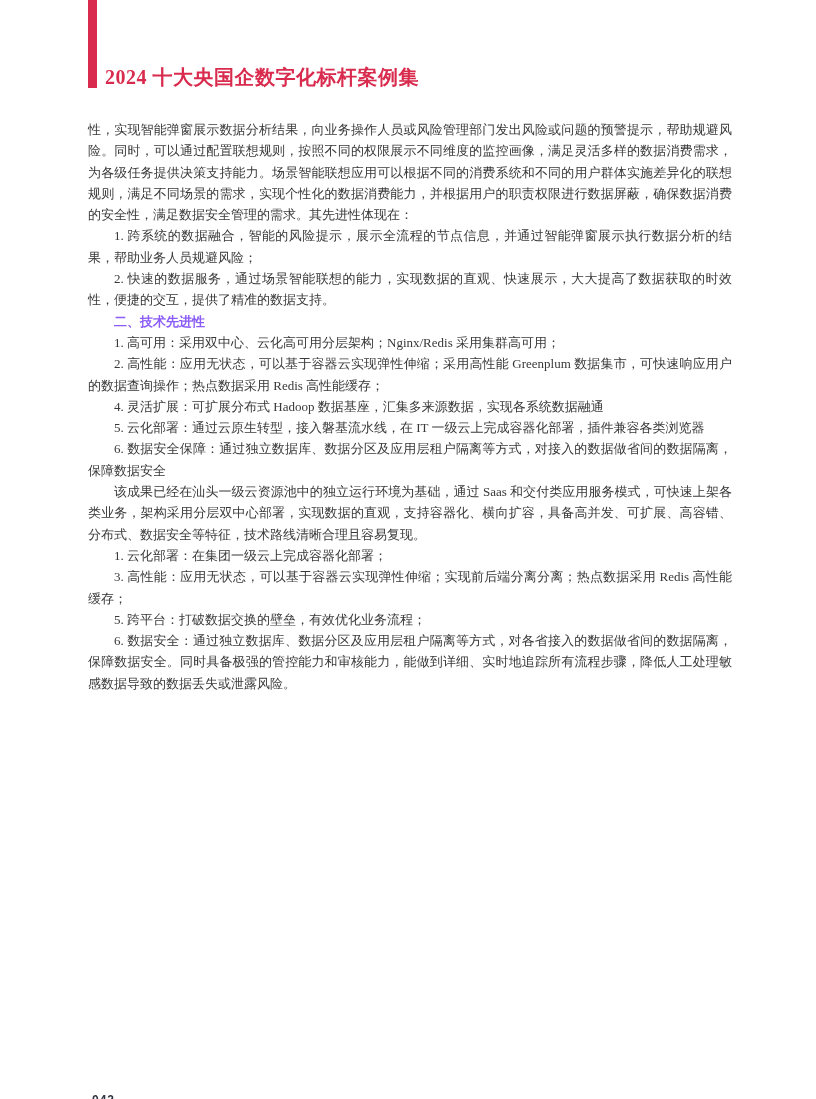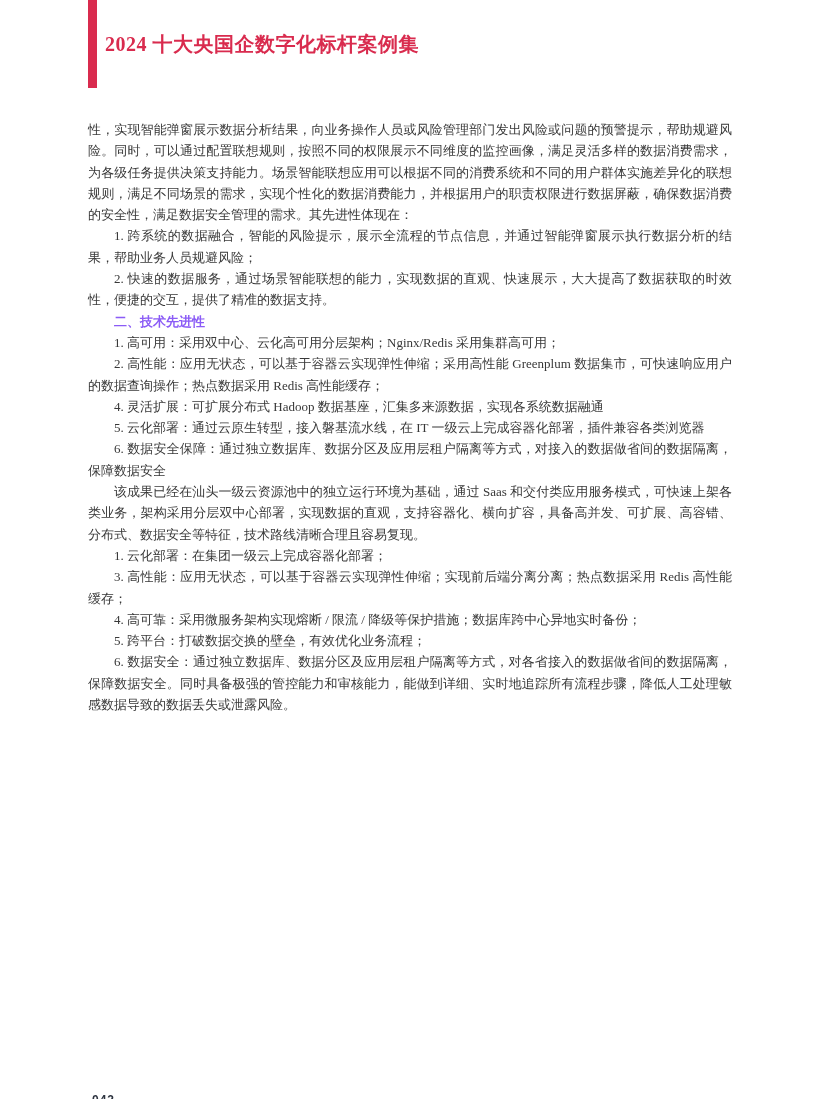--- a/index.html
+++ b/index.html
@@ -14,21 +14,21 @@
     background: #ffffff;
     overflow: hidden;
     font-family: "Liberation Serif", "DejaVu Serif", serif;
   }
   .page-header {
     position: absolute;
     left: 88px;
     top: 0;
     height: 88px;
     display: flex;
-    align-items: center;
+    align-items: flex-end;
   }
   .accent-bar {
     width: 9px;
     height: 88px;
     background: #d92b4e;
     flex: 0 0 auto;
   }
   .page-title {
     margin: 0 0 0 8px;
     font-size: 20px;
@@ -92,21 +92,20 @@
     <p class="para">2. 快速的数据服务，通过场景智能联想的能力，实现数据的直观、快速展示，大大提高了数据获取的时效性，便捷的交互，提供了精准的数据支持。</p>
     <p class="heading">二、技术先进性</p>
     <p class="para">1. 高可用：采用双中心、云化高可用分层架构；Nginx/Redis 采用集群高可用；</p>
     <p class="para">2. 高性能：应用无状态，可以基于容器云实现弹性伸缩；采用高性能 Greenplum 数据集市，可快速响应用户的数据查询操作；热点数据采用 Redis 高性能缓存；</p>
     <p class="para">4. 灵活扩展：可扩展分布式 Hadoop 数据基座，汇集多来源数据，实现各系统数据融通</p>
     <p class="para">5. 云化部署：通过云原生转型，接入磐基流水线，在 IT 一级云上完成容器化部署，插件兼容各类浏览器</p>
     <p class="para">6. 数据安全保障：通过独立数据库、数据分区及应用层租户隔离等方式，对接入的数据做省间的数据隔离，保障数据安全</p>
     <p class="para">该成果已经在汕头一级云资源池中的独立运行环境为基础，通过 Saas 和交付类应用服务模式，可快速上架各类业务，架构采用分层双中心部署，实现数据的直观，支持容器化、横向扩容，具备高并发、可扩展、高容错、分布式、数据安全等特征，技术路线清晰合理且容易复现。</p>
     <p class="para">1. 云化部署：在集团一级云上完成容器化部署；</p>
     <p class="para">3. 高性能：应用无状态，可以基于容器云实现弹性伸缩；实现前后端分离分离；热点数据采用 Redis 高性能缓存；</p>
-    <p class="para">4. 高可靠：采用微服务架构实现熔断 / 限流 / 降级等保护措施；数据库跨中心异地实时备份；</p>
     <p class="para">5. 跨平台：打破数据交换的壁垒，有效优化业务流程；</p>
     <p class="para">6. 数据安全：通过独立数据库、数据分区及应用层租户隔离等方式，对各省接入的数据做省间的数据隔离，保障数据安全。同时具备极强的管控能力和审核能力，能做到详细、实时地追踪所有流程步骤，降低人工处理敏感数据导致的数据丢失或泄露风险。</p>
   </main>
 
   <footer class="page-footer">
     <span class="page-number">·042·</span>
   </footer>
 
 </div>
 

